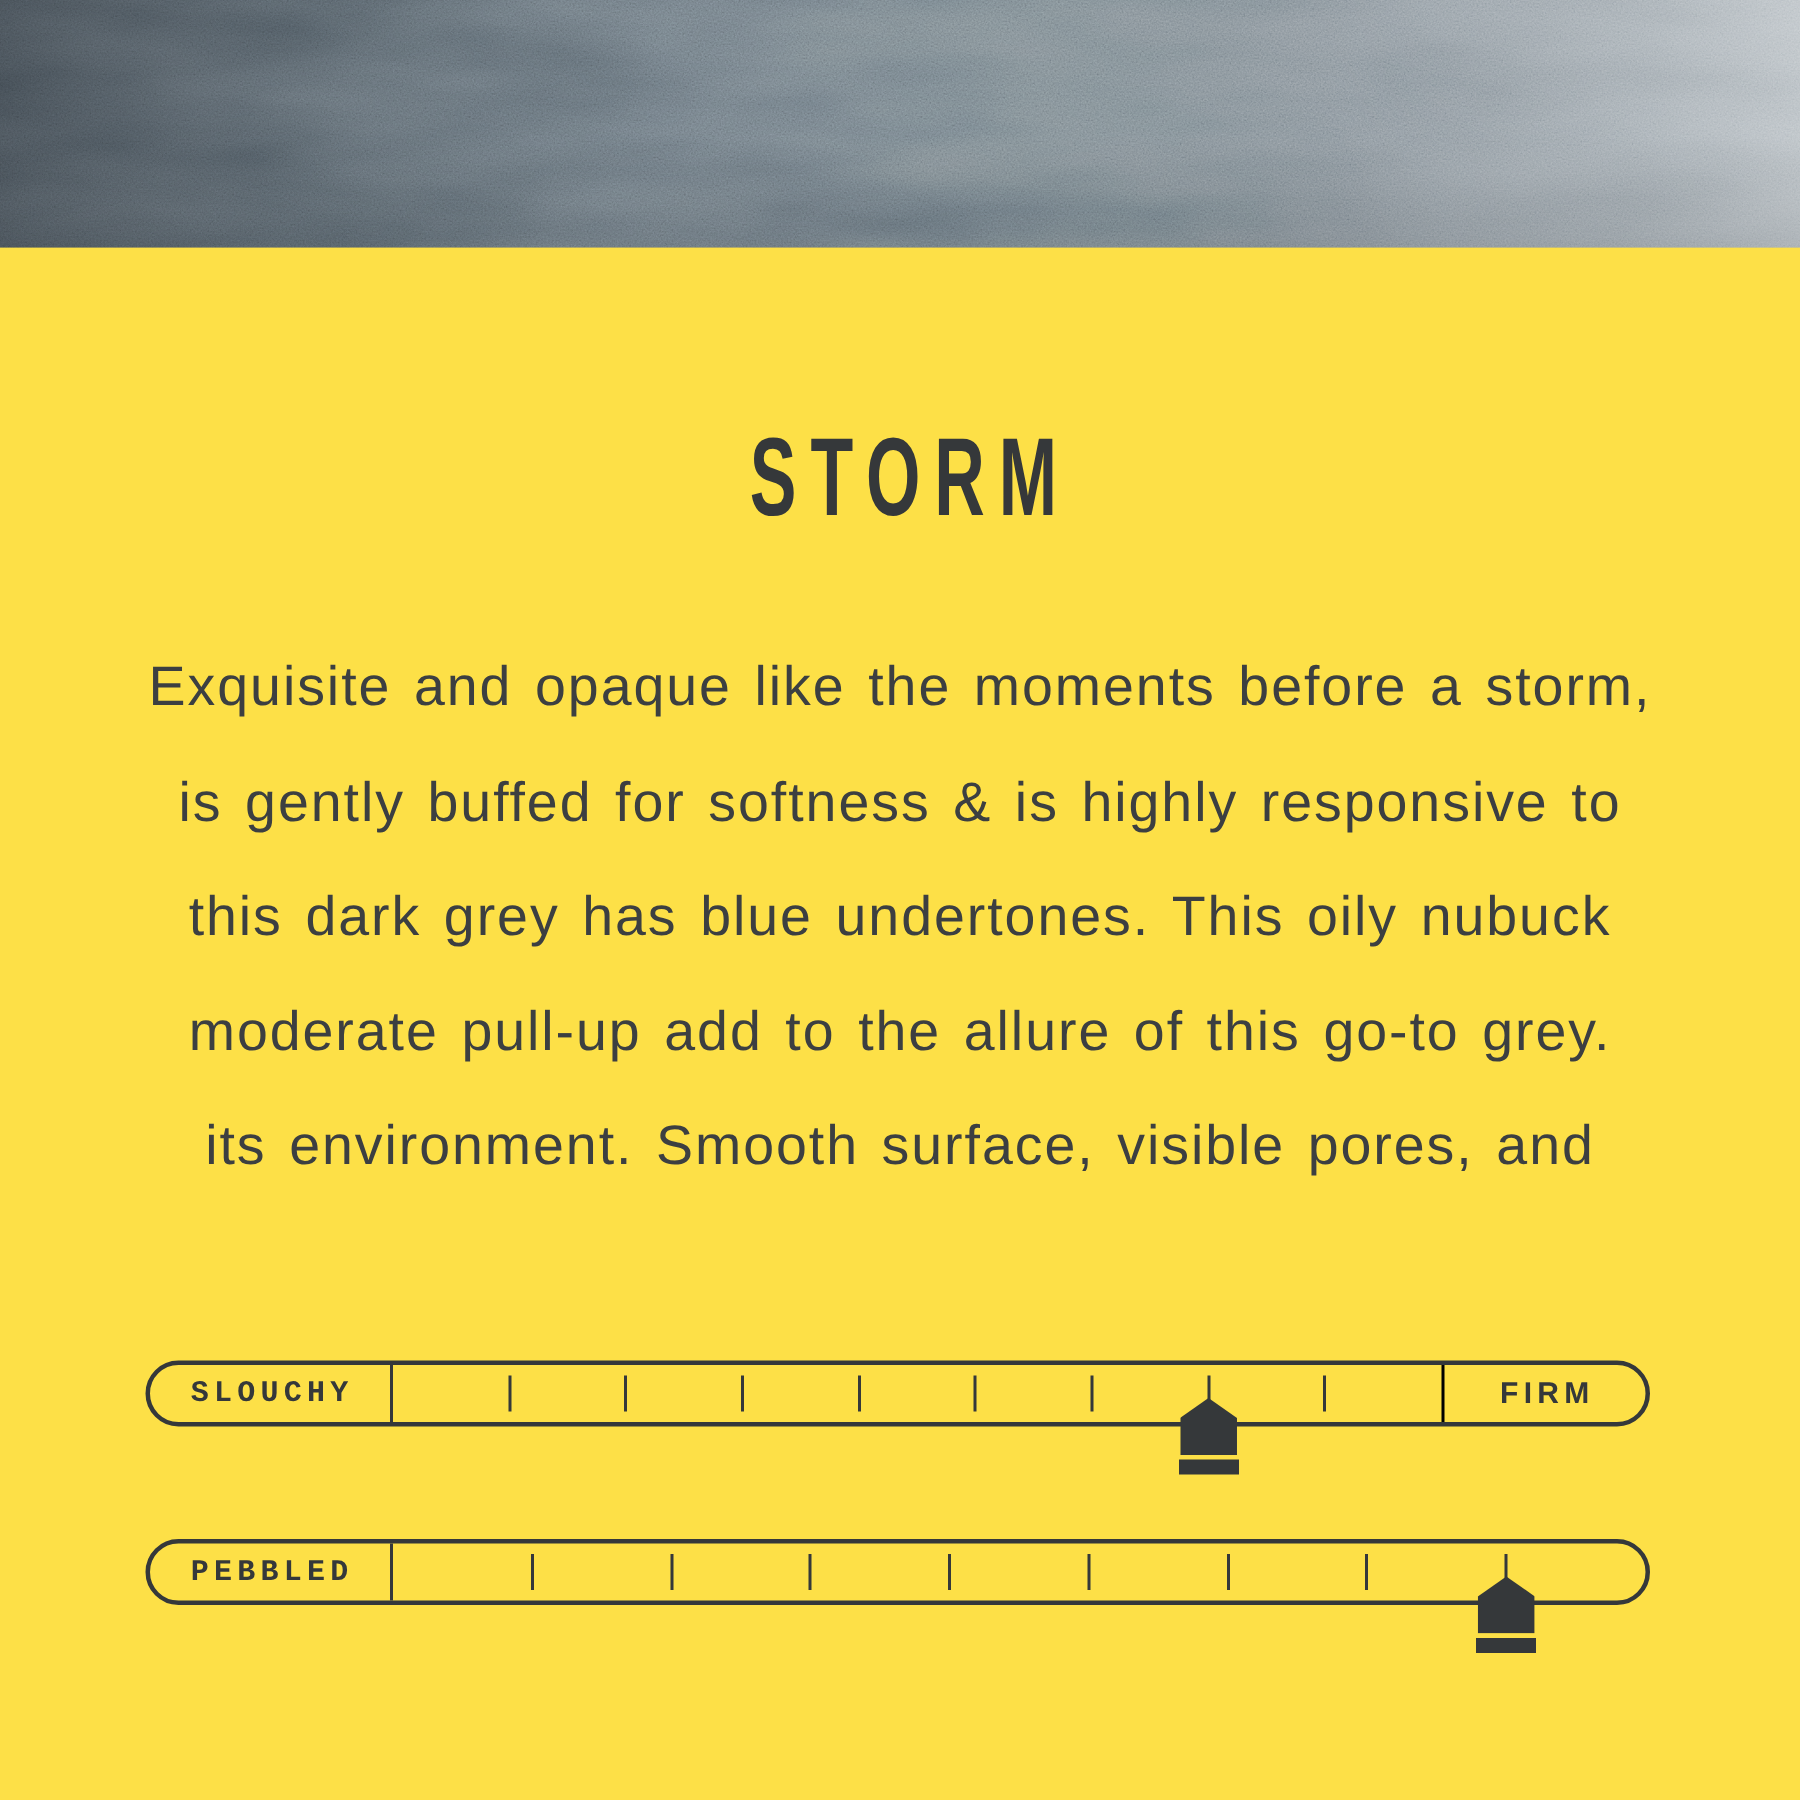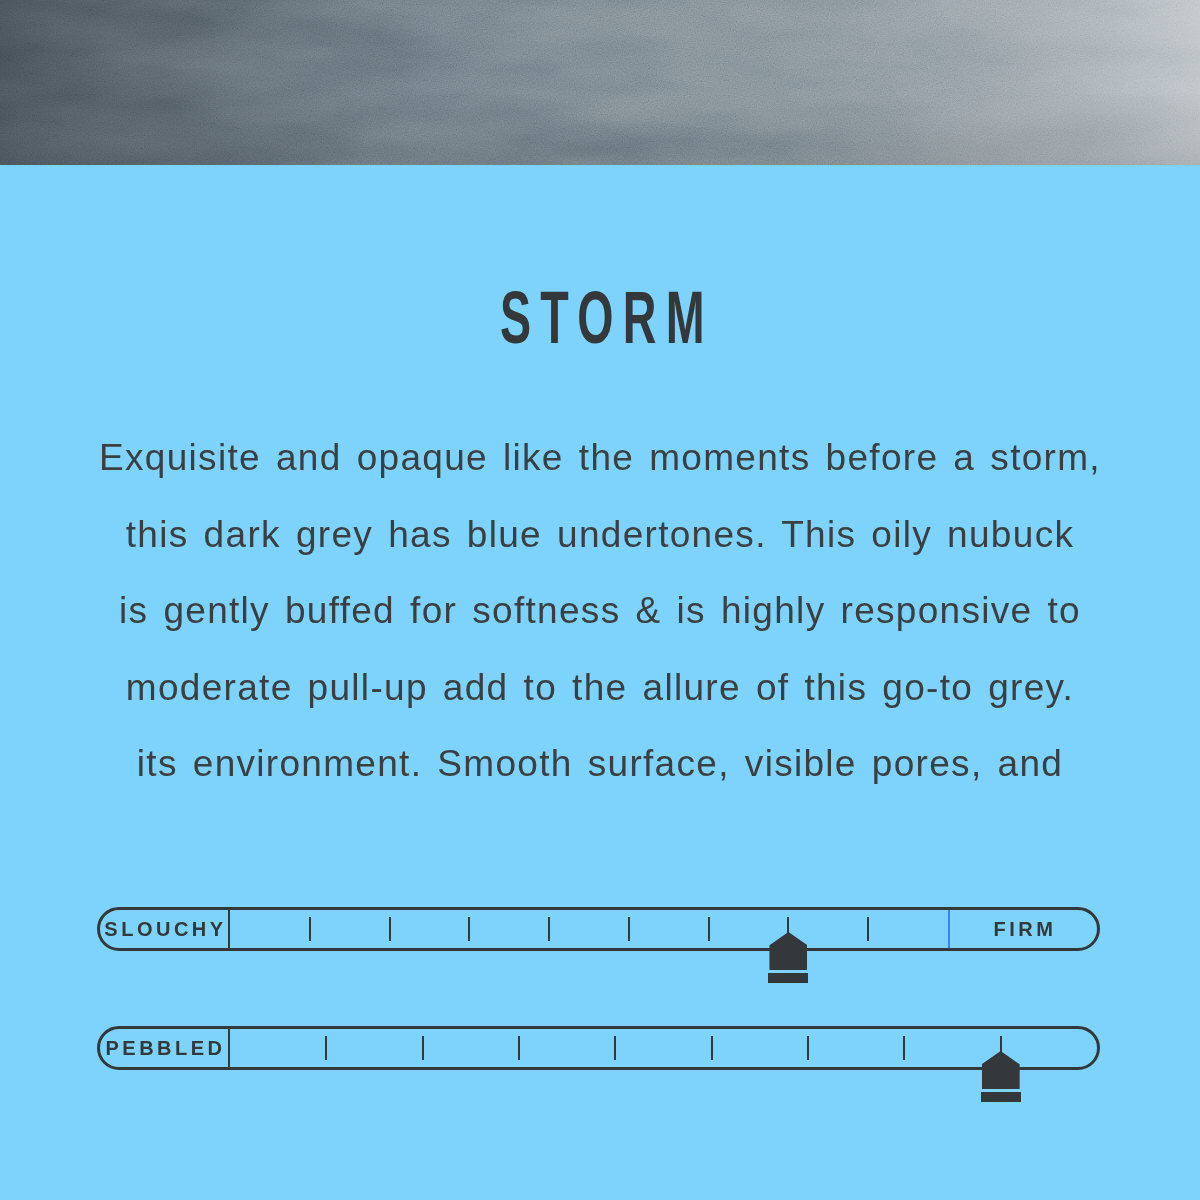--- a/index.html
+++ b/index.html
@@ -3,21 +3,21 @@
 <meta charset="utf-8">
 <style>
   html,body{margin:0;padding:0;}
   body{
     width:1200px;height:1200px;
     font-family:"Liberation Sans","DejaVu Sans",sans-serif;
     background:#e4e4e4;
   }
   .card{
     position:relative;width:1200px;height:1200px;
-    background:#7dd3fc;overflow:hidden;
+    background:#fde047;overflow:hidden;
   }
 
   
   .leather-strip{
     position:absolute;top:0;left:0;width:1200px;height:165px;
     background:linear-gradient(100deg,
       #49525a 0%, #535e66 22%, #5d6870 42%,
       #66727a 58%, #75818a 76%, #87929a 90%, #97a1a8 100%);
   }
   .leather-strip .grain{position:absolute;top:0;left:0;width:100%;height:100%;}
@@ -67,22 +67,22 @@
     display:flex;align-items:stretch;
   }
   .scale-0{top:907px;}
   .scale-1{top:1026px;}
   .scale-label{
     display:flex;align-items:center;justify-content:center;
     font-size:20px;font-weight:700;letter-spacing:3.5px;
     color:#35383a;box-sizing:border-box;
     padding-left:3px;
   }
-  .scale-label.left{width:130px;border-right:2px solid #35383a;}
-  .scale-label.right{width:149px;border-left:2px solid #3b82f6;}
+  .scale-label.left{width:162px;border-right:2px solid #35383a;font-family:Liberation Mono, monospace;}
+  .scale-label.right{width:136px;border-left:2px solid #000000;}
   .scale-track{flex:1;position:relative;}
   .tick{
     position:absolute;top:7px;bottom:7px;width:2px;
     background:#35383a;transform:translateX(-50%);
   }
   .marker{
     position:absolute;top:22px;
     transform:translateX(-50%);
     display:flex;flex-direction:column;align-items:center;
     z-index:2;
@@ -117,22 +117,22 @@
     </svg>
     <div class="shade shade-tl"></div>
     <div class="shade shade-r"></div>
     <div class="shade shade-b"></div>
   </div>
 
   <h1 class="title"><span class="title-inner">STORM</span></h1>
 
   <div class="description">
     <div class="desc-line">Exquisite and opaque like the moments before a storm,</div>
+    <div class="desc-line">is gently buffed for softness &amp; is highly responsive to</div>
     <div class="desc-line">this dark grey has blue undertones.  This oily nubuck</div>
-    <div class="desc-line">is gently buffed for softness &amp; is highly responsive to</div>
     <div class="desc-line">moderate pull-up add to the allure of this go-to grey.</div>
     <div class="desc-line">its environment. Smooth surface, visible pores, and</div>
   </div>
 
   <div class="scale scale-0">
     <div class="scale-label left">SLOUCHY</div>
     <div class="scale-track">
         <div class="tick" style="left: 11.1111%;"></div>
         <div class="tick" style="left: 22.2222%;"></div>
         <div class="tick" style="left: 33.3333%;"></div>

